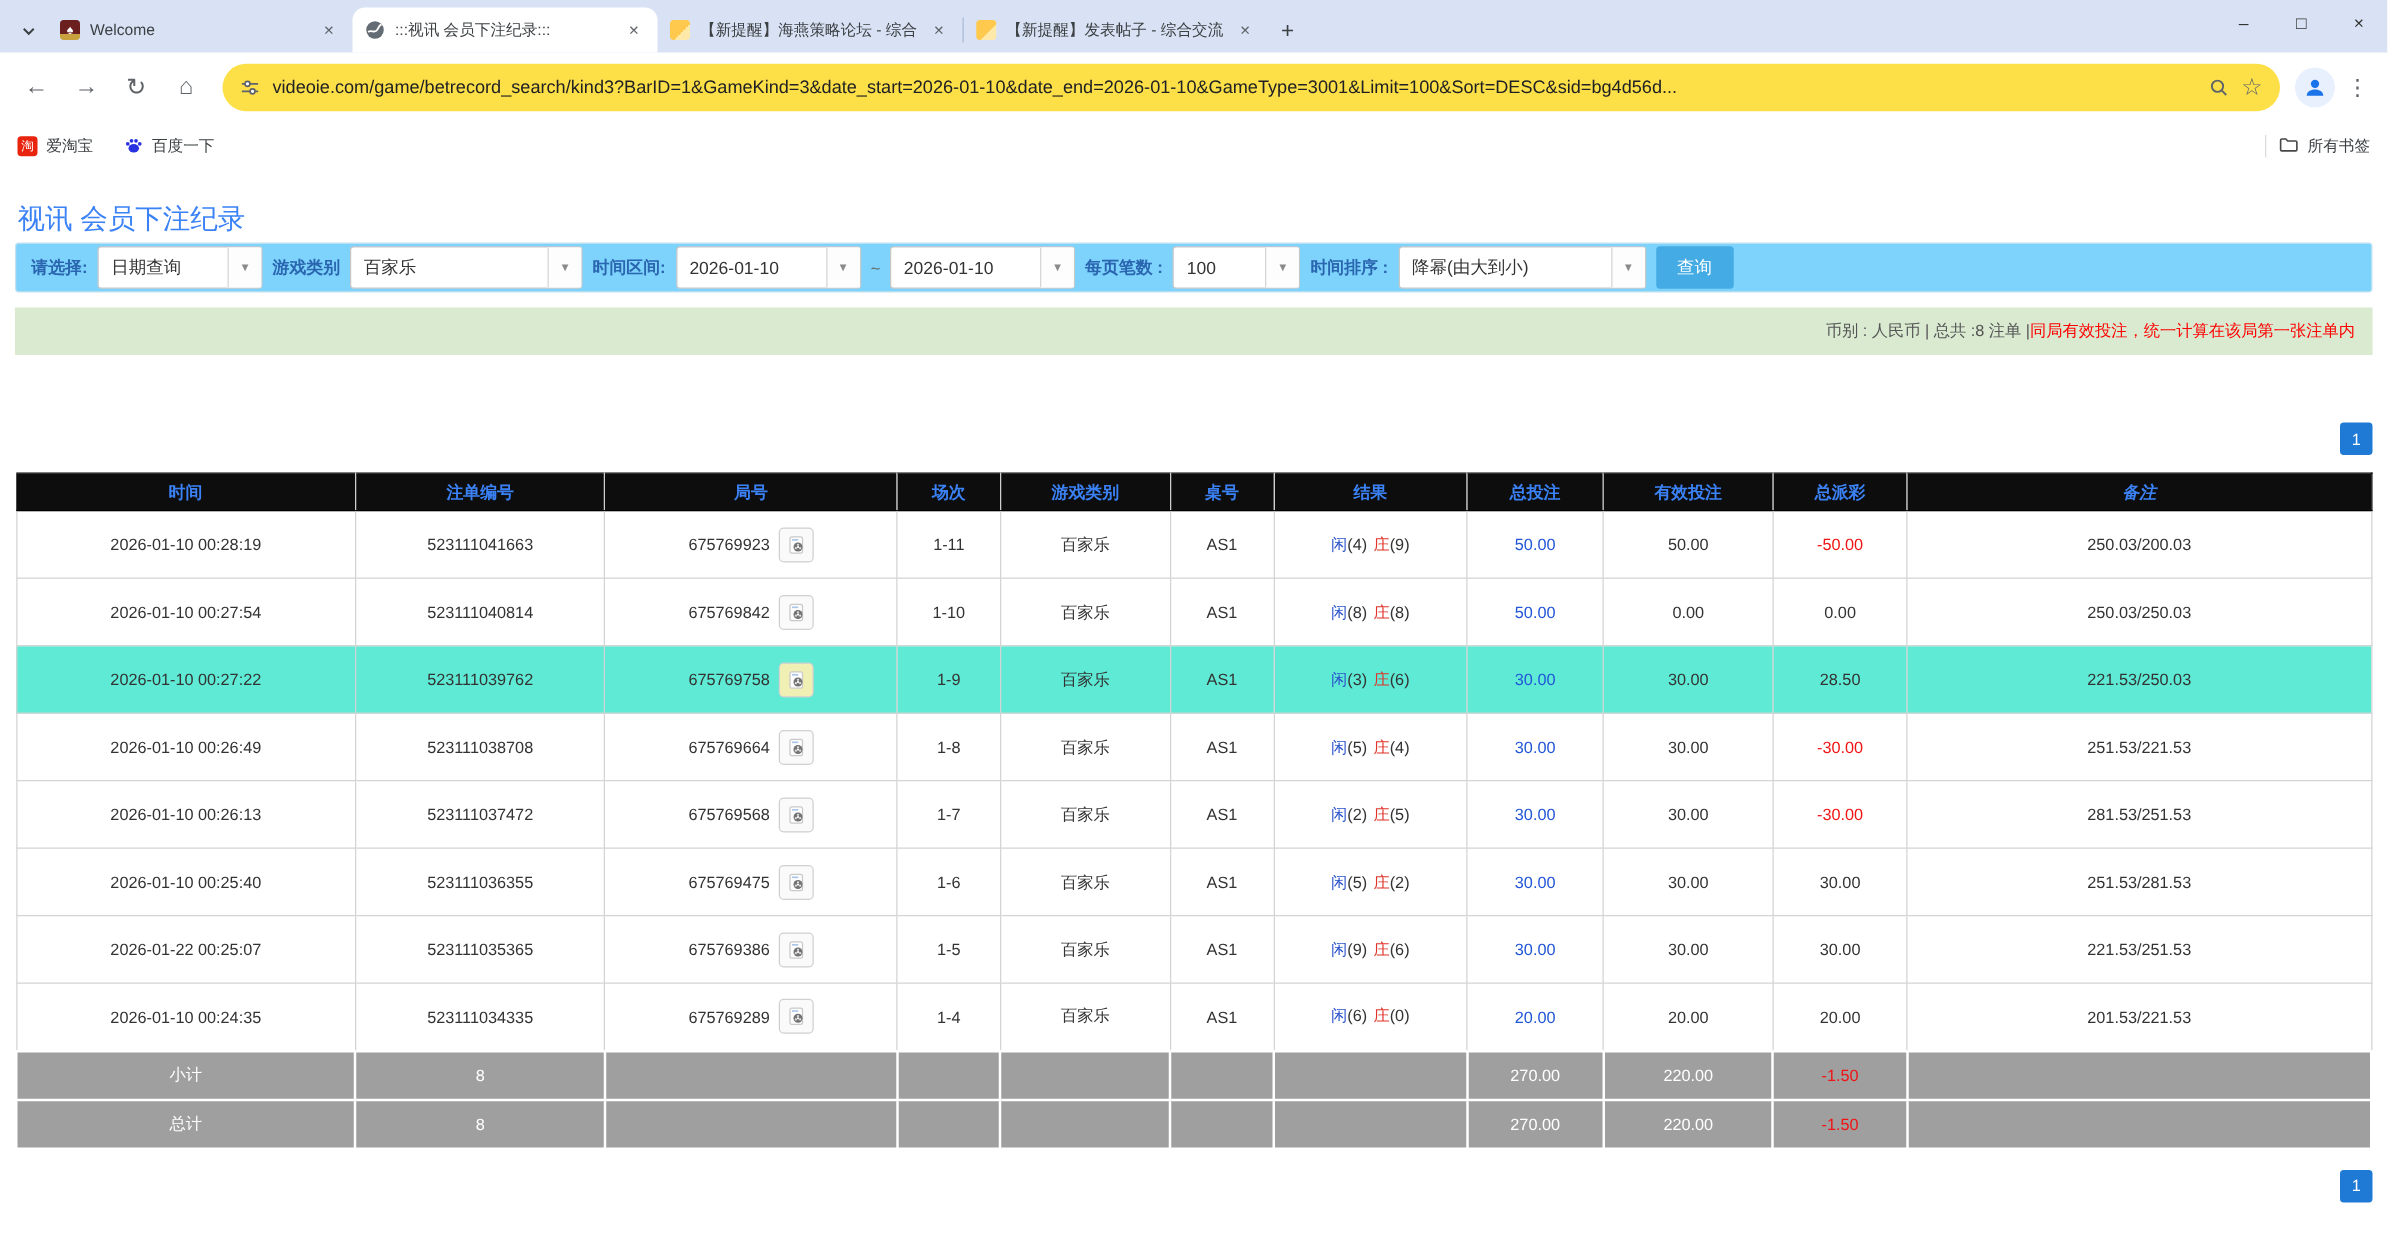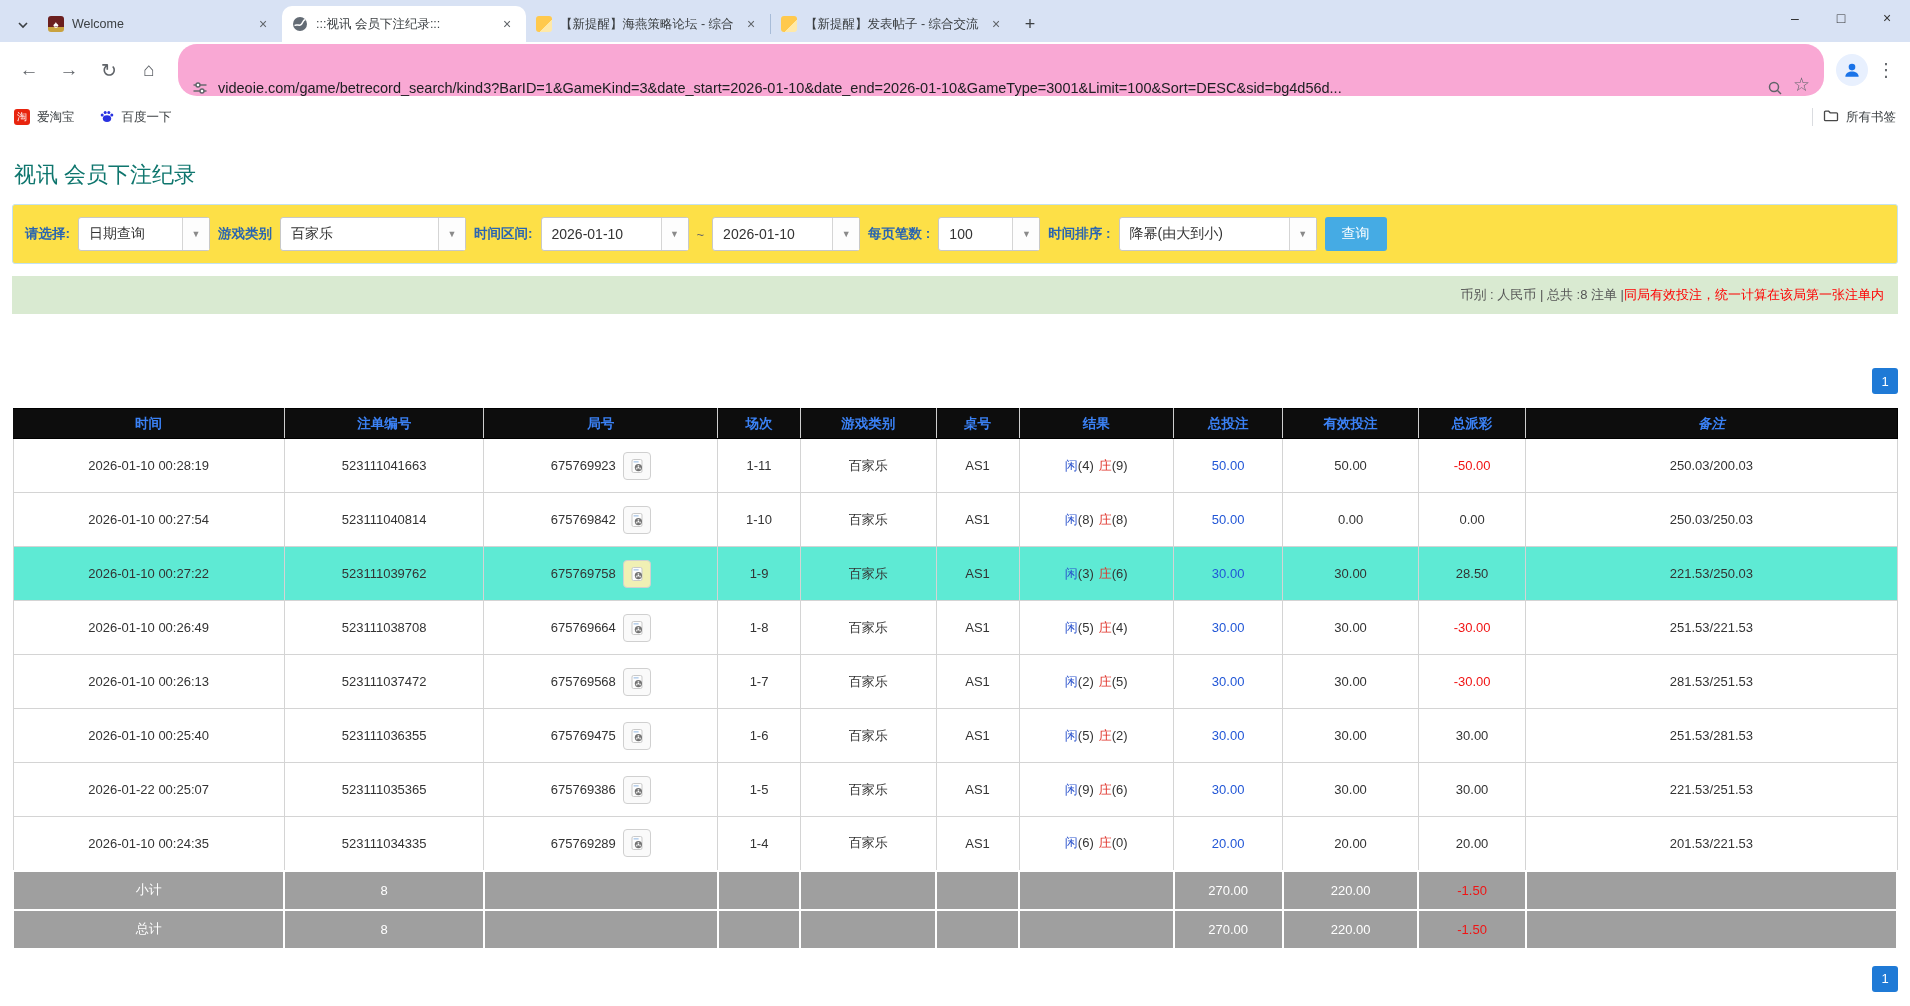--- a/index.html
+++ b/index.html
@@ -16,38 +16,38 @@
   .tab-divider { width:1px; height:20px; background:#a8bcd8; margin-bottom:8px; }
   .newtab-btn { width:30px; height:30px; margin-bottom:3px; display:flex; align-items:center; justify-content:center; font-size:18px; color:#3c4043; }
   .win-controls { position:absolute; right:0; top:0; height:36px; display:flex; }
   .win-controls span { width:46px; display:flex; align-items:center; justify-content:center; font-size:14px; color:#333; }
   .favicon { width:16px; height:16px; flex:0 0 16px; }
   .spade-ico { background:linear-gradient(#6b1f1f 70%,#c9a23f 70%); border-radius:3px; color:#fff; font-size:10px; display:flex; align-items:center; justify-content:center; }
   .note-ico { background:linear-gradient(135deg,#ffc94d 60%,#ffe9a8 60%); border-radius:3px; }
 
   .toolbar { height:56px; background:#fff; display:flex; align-items:center; padding:0 12px; gap:6px; }
   .nav-ico { width:34px; height:34px; display:flex; align-items:center; justify-content:center; font-size:19px; color:#5f6368; border-radius:50%; }
-  .omnibox { flex:1; height:52px; background:#f9a8d4; border-radius:19px; display:flex; align-items:flex-end; padding:0 14px; gap:10px; margin:0 6px; }
+  .omnibox { flex:1; height:38px; background:#fde047; border-radius:19px; display:flex; align-items:center; padding:0 14px; gap:10px; margin:0 6px; }
   .omni-url { flex:1; font-size:14.5px; color:#202124; white-space:nowrap; overflow:hidden; }
   .omni-ico { display:flex; align-items:center; color:#5f6368; }
   .star { font-size:19px; color:#5f6368; }
   .avatar { width:32px; height:32px; border-radius:50%; background:#e8f0fe; display:flex; align-items:center; justify-content:center; }
   .menu-dots { font-size:18px; color:#5f6368; width:24px; text-align:center; }
 
   .bookmarks { height:38px; background:#fff; display:flex; align-items:center; padding:0 14px; gap:24px; }
   .bm { display:flex; align-items:center; gap:7px; font-size:12.5px; color:#3c4043; }
   .tb-ico { width:16px; height:16px; background:#e8240e; color:#fff; font-size:10px; border-radius:3px; display:flex; align-items:center; justify-content:center; }
   .bm-right { margin-left:auto; display:flex; align-items:center; gap:10px; }
   .bm-sep { width:1px; height:18px; background:#dadce0; }
 
   
   .content { padding:0 12px; }
-  .page-title { margin:24px 2px 14px; font-size:22px; font-weight:500; color:#0f766e; }
-
-  .filterbar { background:#fde047; border:1px solid #c3e2f0; border-radius:3px; height:60px; display:flex; align-items:center; gap:8px; padding:16px 12px; }
+  .page-title { margin:24px 2px 4px; font-size:22px; font-weight:500; color:#3b82f6; }
+
+  .filterbar { background:#7dd3fc; border:1px solid #c3e2f0; border-radius:3px; height:40px; display:flex; align-items:center; gap:8px; padding:16px 12px; }
   .f-label { color:#2a65b0; font-weight:bold; font-size:13.5px; white-space:nowrap; }
   .tilde { color:#666; font-size:13px; }
   .combo { background:#fff; border:1px solid #c8c8c8; border-radius:3px; height:34px; display:flex; align-items:stretch; }
   .combo .val { padding:0 10px; font-size:14px; color:#333; display:flex; align-items:center; flex:1; white-space:nowrap; }
   .combo .arrow { width:27px; border-left:1px solid #d5d5d5; display:flex; align-items:center; justify-content:center; color:#8a8a8a; font-size:9px; background:#fdfdfd; }
   .w1{width:132px}.w2{width:186px}.w3{width:148px}.w4{width:102px}.w5{width:198px}
   .search-btn { background:#45abe4; color:#fff; border:none; border-radius:3px; height:34px; padding:0 17px; font-size:14px; margin-left:0; }
 
   .infobar { margin-top:12px; background:#d9ead1; height:38px; display:flex; align-items:center; justify-content:flex-end; padding:0 14px; font-size:13px; color:#555; }
   .infobar .warn { color:#fe0000; }

